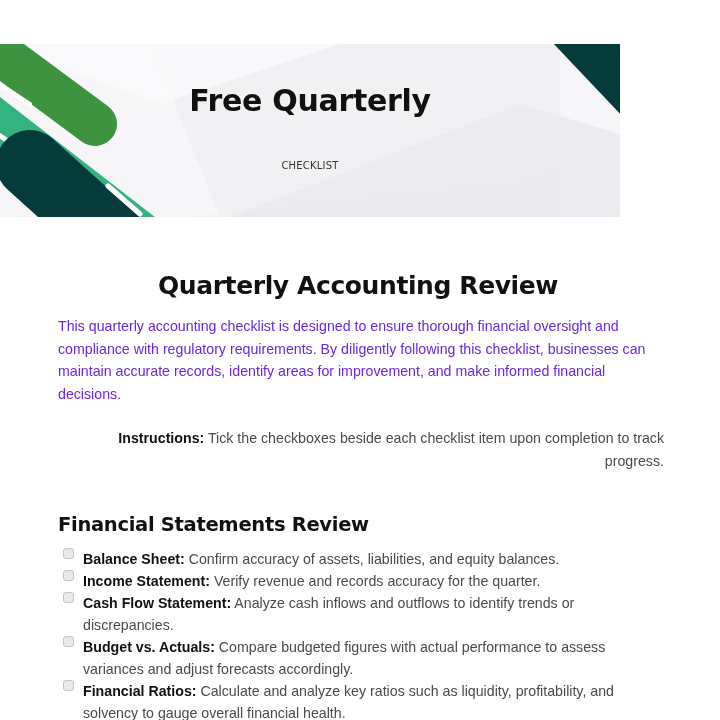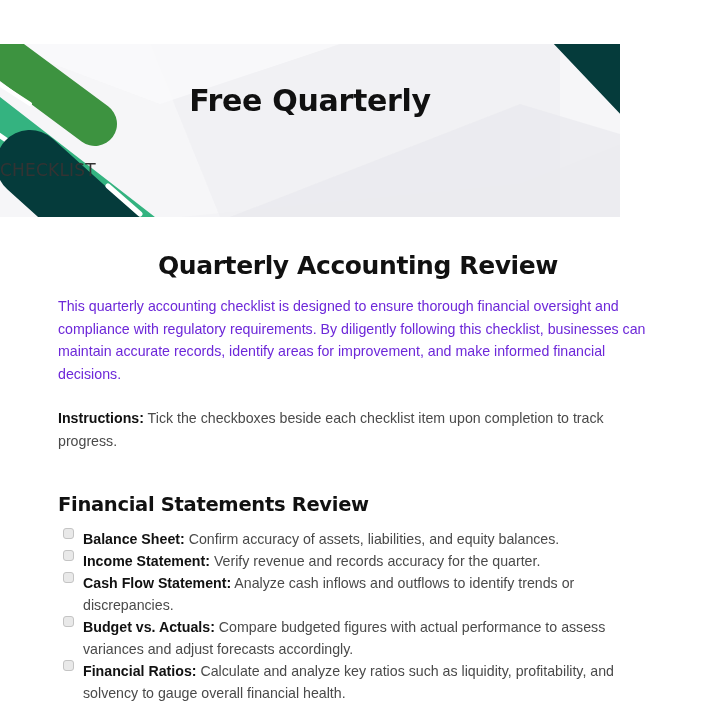--- a/index.html
+++ b/index.html
@@ -22,46 +22,48 @@
       position: absolute; left: 0; right: 0; top: 40px;
       text-align: center;
       font-family: "DejaVu Sans", sans-serif;
       font-weight: bold;
       font-size: 30px; line-height: 34px;
       color: #111111;
       letter-spacing: -0.3px;
     }
     .banner-subtitle {
       position: absolute; left: 0; right: 0; top: 116px;
-      text-align: left;
+      text-align: center;
       font-family: "DejaVu Sans", sans-serif;
-      font-size: 17px; color: #333333;
+      font-size: 10px; color: #333333;
       letter-spacing: 0.2px;
     }
 
     
     .content { position: absolute; left: 58px; top: 248px; width: 606px; }
     .doc-title {
       text-align: center;
       font-family: "DejaVu Sans", sans-serif;
       font-weight: bold;
       font-size: 25px; line-height: 36px;
       color: #111111;
       letter-spacing: -0.4px;
       margin-left: -6px;
+      margin-top: 20px;
     }
     .intro {
       margin-top: 11px;
       font-size: 14.2px; line-height: 22.5px;
       color: #6d28d9;
     }
     .instructions {
       margin-top: 22px;
       font-size: 14.2px; line-height: 22.5px;
       color: #4a4a4a;
+      text-align: right;
     }
     .instructions b { color: #111111; }
     .section-title {
       margin-top: 40px;
       font-family: "DejaVu Sans", sans-serif;
       font-weight: bold;
       font-size: 19.5px; line-height: 26px;
       color: #111111;
       letter-spacing: -0.3px;
     }

